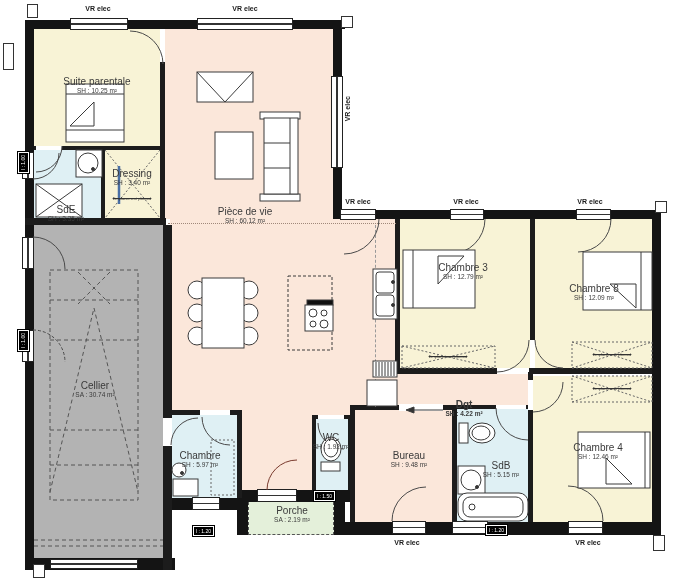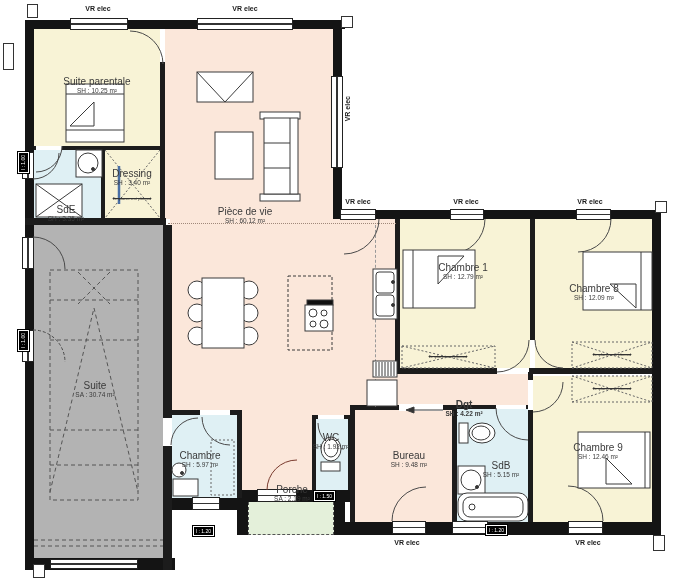--- a/index.html
+++ b/index.html
@@ -297,33 +297,33 @@
   </div>
   <div class="rlabel" style="left:132px;top:168px;">
     <span class="rn">Dressing</span>
     <span class="ra">SH : 3.40 m²</span>
   </div>
   <div class="rlabel" style="left:245px;top:206px;">
     <span class="rn">Pièce de vie</span>
     <span class="ra">SH : 60.12 m²</span>
   </div>
   <div class="rlabel" style="left:95px;top:380px;">
-    <span class="rn">Suite</span>
+    <span class="rn">Cellier</span>
     <span class="ra">SA : 30.74 m²</span>
   </div>
   <div class="rlabel" style="left:463px;top:262px;">
-    <span class="rn">Chambre 1</span>
+    <span class="rn">Chambre 3</span>
     <span class="ra">SH : 12.79 m²</span>
   </div>
   <div class="rlabel" style="left:594px;top:283px;">
     <span class="rn">Chambre 8</span>
     <span class="ra">SH : 12.09 m²</span>
   </div>
   <div class="rlabel" style="left:598px;top:442px;">
-    <span class="rn">Chambre 9</span>
+    <span class="rn">Chambre 4</span>
     <span class="ra">SH : 12.46 m²</span>
   </div>
   <div class="rlabel" style="left:464px;top:399px;font-weight:bold;">
     <span class="rn">Dgt</span>
     <span class="ra">SH : 4.22 m²</span>
   </div>
   <div class="rlabel" style="left:409px;top:450px;">
     <span class="rn">Bureau</span>
     <span class="ra">SH : 9.48 m²</span>
   </div>
@@ -332,21 +332,21 @@
     <span class="ra">SH : 5.15 m²</span>
   </div>
   <div class="rlabel" style="left:331px;top:432px;">
     <span class="rn">WC</span>
     <span class="ra">SH : 1.92 m²</span>
   </div>
   <div class="rlabel" style="left:200px;top:450px;">
     <span class="rn">Chambre</span>
     <span class="ra">SH : 5.97 m²</span>
   </div>
-  <div class="rlabel" style="left:292px;top:484px;">
+  <div class="rlabel" style="left:292px;top:505px;">
     <span class="rn">Porche</span>
     <span class="ra">SA : 2.19 m²</span>
   </div>
 
   <div class="placard" style="left:132px;top:196px;">Emplacement placard</div>
   <div class="placard" style="left:448px;top:354px;">Emplacement placard</div>
   <div class="placard" style="left:612px;top:352px;">Emplacement placard</div>
   <div class="placard" style="left:612px;top:386px;">Emplacement placard</div>
 
 </div>

